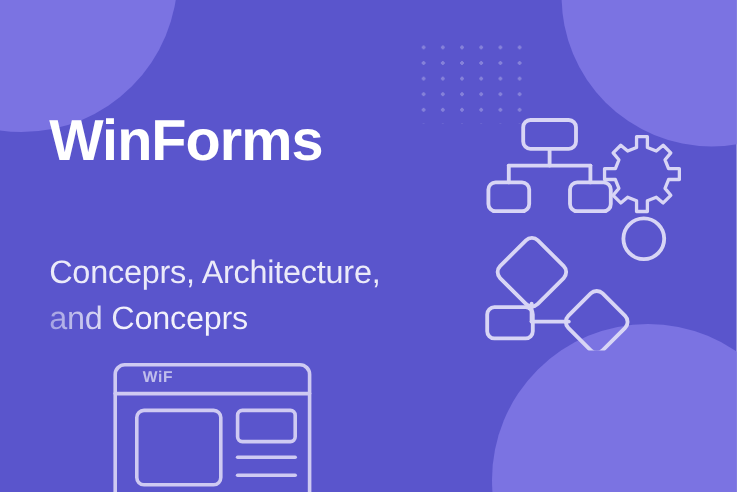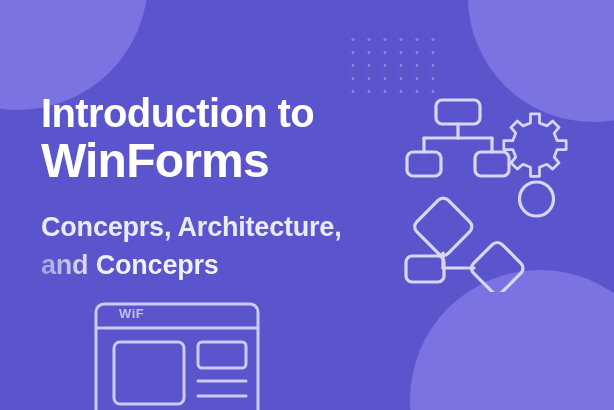--- a/index.html
+++ b/index.html
@@ -81,21 +81,21 @@
     line-height: 1.08;
     white-space: nowrap;
   }
   .subtitle {
     position: absolute;
     left: 41px;
     top: 208px;
     width: 400px;
     color: rgba(255,255,255,0.88);
     font-size: 27px;
-    font-weight: 700;
+    font-weight: 400;
     line-height: 1.42;
     letter-spacing: -0.2px;
   }
   .subtitle .sub-line {
     display: block;
     white-space: nowrap;
   }
   .subtitle .sub-line.faded {
     background: linear-gradient(to right, rgba(255,255,255,0.45) 0px, rgba(255,255,255,0.92) 62px);
     -webkit-background-clip: text;
@@ -139,21 +139,20 @@
 
 <div id="slide">
 
   <div class="blob blob-tl"></div>
   <div class="blob blob-tr"></div>
   <div class="blob blob-br"></div>
 
   <div class="dot-grid"></div>
 
   <div class="headline">
-    <span class="title-line1">Introduction to</span>
     <span class="title-line2">WinForms</span>
   </div>
 
   <div class="subtitle">
     <span class="sub-line">Conceprs, Architecture,</span>
     <span class="sub-line faded">and Conceprs</span>
   </div>
 
   <div class="art-right">
     <svg width="190" height="206" viewBox="0 0 190 206" fill="none" stroke="#d8d5f5" stroke-width="3.2" stroke-linecap="round" stroke-linejoin="round">

